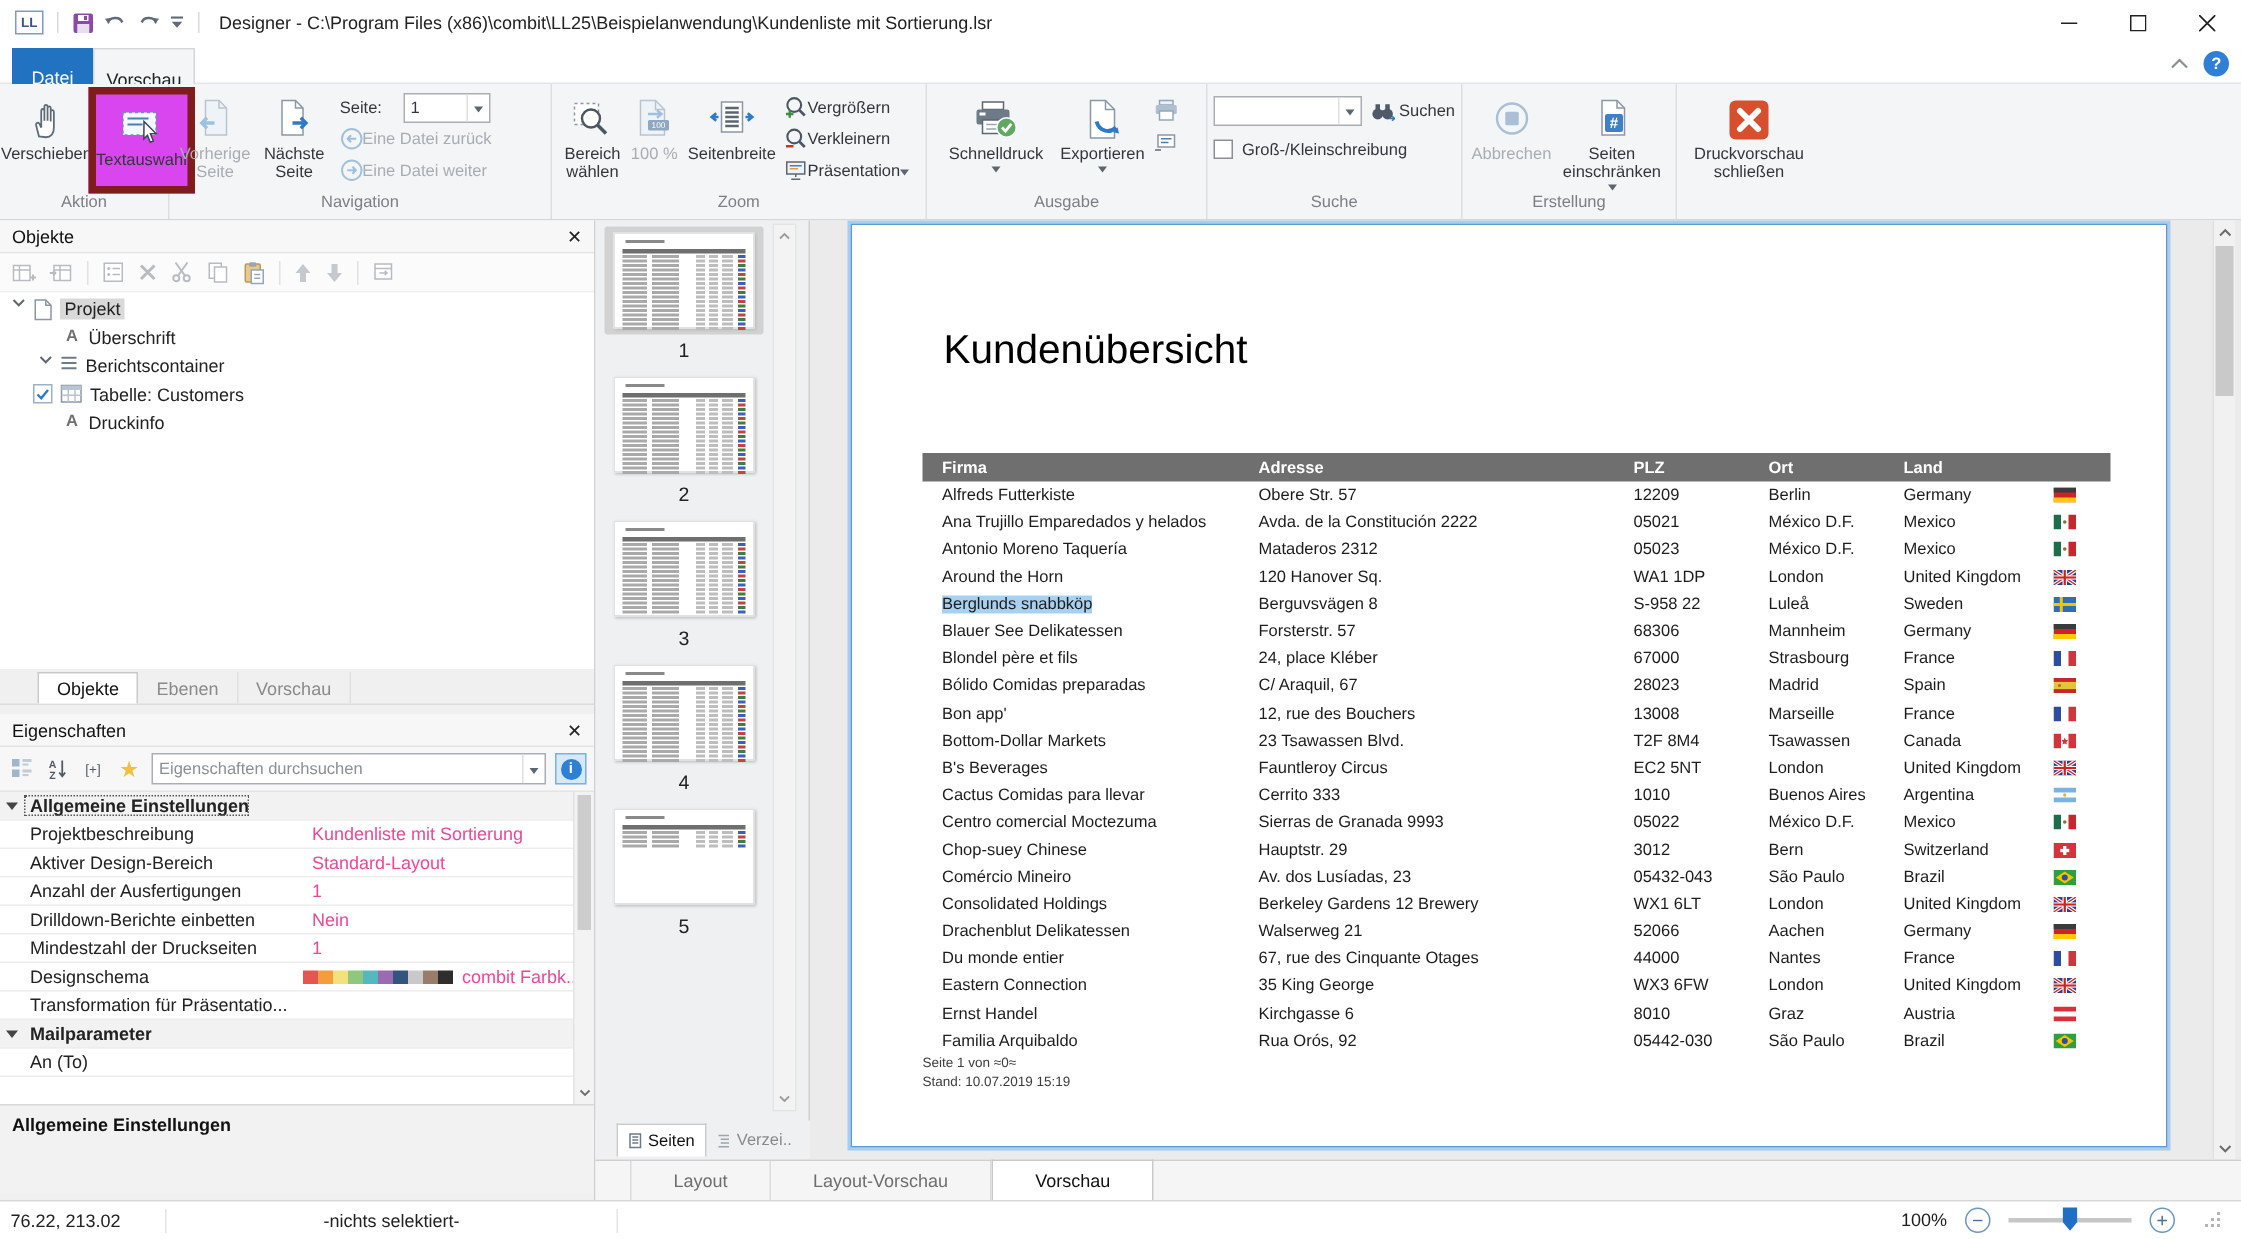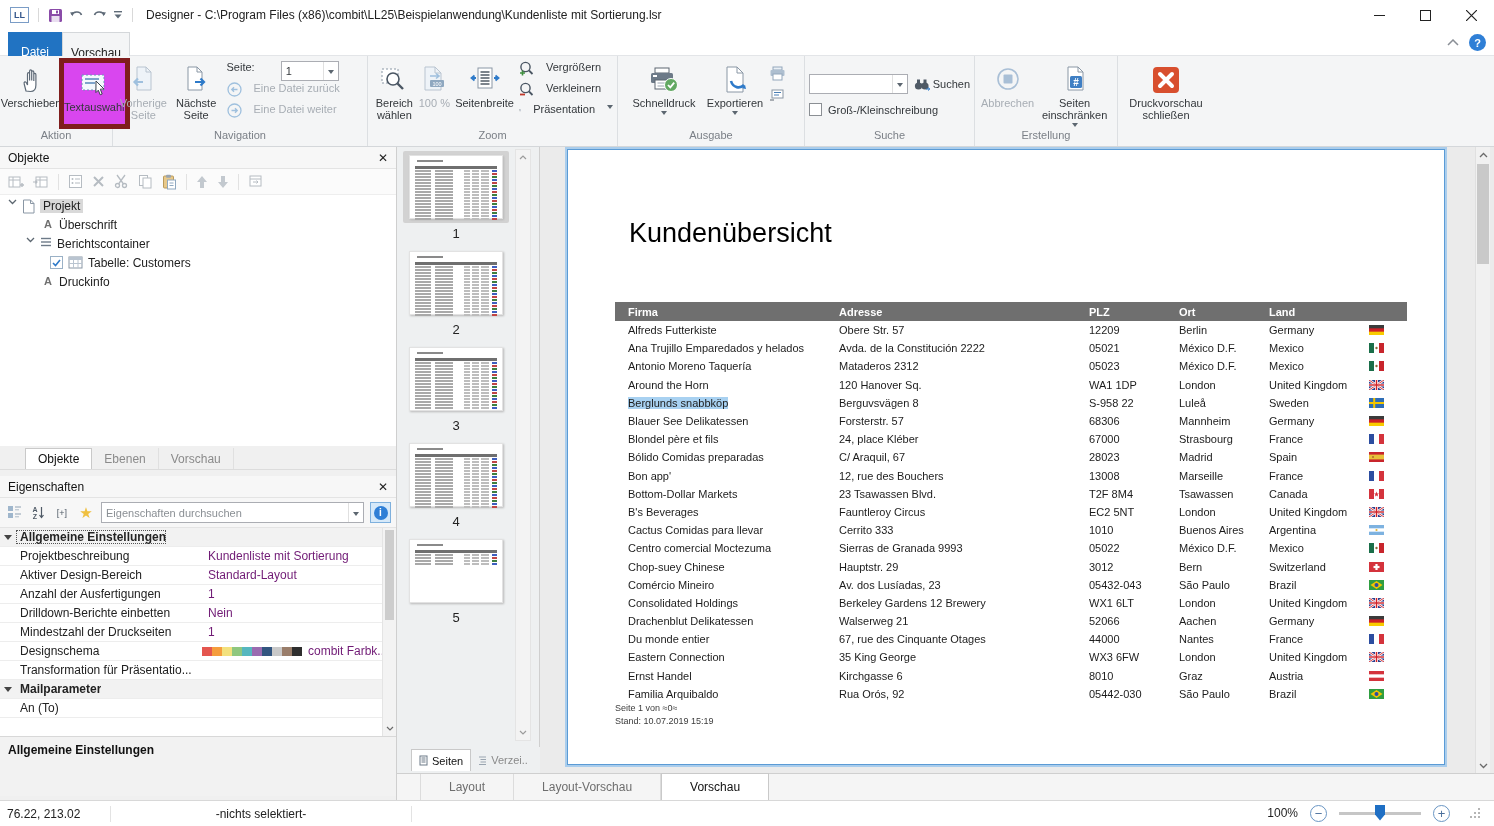--- a/index.html
+++ b/index.html
@@ -31,21 +31,21 @@
   .rgroup { display:flex; flex-direction:column; border-right:1px solid #dcdfe2; }
   .rgroup-body { flex:1; display:flex; align-items:stretch; padding:2px 4px 0 4px; }
   .rgroup-label { height:17px; text-align:center; font-size:11px; color:#7a7f86; }
   .rbtn { display:flex; flex-direction:column; align-items:center; padding-top:4px; margin:0 1px; border:1px solid transparent; }
   .rbtn .ric { height:34px; display:flex; align-items:center; justify-content:center; }
   .rbtn .rlabel { font-size:11px; line-height:12px; text-align:center; color:#33373b; }
   .rbtn.sel { background:#d946ef; border:5px solid #7f1d1d; }
   .rbtn.disabled .rlabel { color:#a7adb4; }
   .caret { display:inline-block; width:0; height:0; border-left:3px solid transparent; border-right:3px solid transparent; border-top:4px solid #5c6670; margin-top:2px; }
   .rcol { display:flex; flex-direction:column; justify-content:flex-start; padding-top:3px; }
-  .rsmall { display:flex; gap:12px; height:21px; font-size:11px; color:#33373b; }
+  .rsmall { display:flex; align-items:center; gap:0; height:21px; font-size:11px; color:#33373b; }
   .rsmall.disabled { color:#a7adb4; }
   .combo { background:#fff; border:1px solid #abadb3; height:20px; display:flex; align-items:center; }
   .combo .cval { flex:1; padding:0 4px; font-size:11px; }
   .combo .cbtn { width:15px; height:100%; display:flex; align-items:center; justify-content:center; border-left:1px solid #e0e0e0; }
   .checkbox { width:13px; height:13px; border:1px solid #8b8f94; background:#fff; }
 
   
   .leftpanel { left:0; top:147px; width:397px; height:653px; background:#f0f0f0; border-right:1px solid #cfcfcf; }
   .panelhead { height:22px; display:flex; align-items:center; padding:0 8px; background:#f7f7f7; border-bottom:1px solid #e4e4e4; font-size:12px; color:#111; }
   .panelhead .x { margin-left:auto; font-weight:bold; color:#222; font-size:12px; }
@@ -62,21 +62,21 @@
   .propshead-wrap { margin-top:6px; }
   .proptoolbar { height:30px; background:#f7f7f7; display:flex; align-items:center; gap:6px; padding:0 5px; border-bottom:1px solid #e4e4e4; }
   .ptool { width:18px; height:18px; display:flex; align-items:center; justify-content:center; font-size:10px; color:#5c6670; }
   .propsearch { flex:1; height:21px; }
   .infobtn { width:21px; height:21px; border:1px solid #7eb0dd; background:#d6e9f9; display:flex; align-items:center; justify-content:center; }
   .infoglyph { width:14px; height:14px; border-radius:50%; background:#2f7fd6; color:#fff; font-size:10px; font-weight:bold; display:flex; align-items:center; justify-content:center; }
   .propgrid { background:#fff; height:208px; position:relative; overflow:hidden; }
   .prow { height:19px; display:flex; align-items:center; border-bottom:1px solid #ededed; font-size:12px; }
   .pgut { width:16px; align-self:stretch; display:flex; align-items:center; justify-content:center; }
   .plabel { width:180px; padding-left:4px; color:#222; white-space:nowrap; overflow:hidden; }
-  .pvalue { flex:1; padding-left:6px; color:#701a75; display:flex; align-items:center; gap:6px; white-space:nowrap; overflow:hidden; }
+  .pvalue { flex:1; padding-left:6px; color:#ec4899; display:flex; align-items:center; gap:6px; white-space:nowrap; overflow:hidden; }
   .prow.t-group { background:#f2f2f2; }
   .prow.t-group .plabel { font-weight:bold; width:auto; }
   .prow.t-group .pgut::before { content:""; width:0; height:0; border-left:4px solid transparent; border-right:4px solid transparent; border-top:5px solid #444; }
   .prow.focus .plabel { outline:1px dotted #555; outline-offset:-1px; }
   .sw { display:flex; gap:0; }
   .sw b { width:10px; height:9px; display:inline-block; }
   .gridscroll { position:absolute; right:0; top:0; width:14px; height:100%; background:#f3f3f3; border-left:1px solid #e4e4e4; }
   .gridthumb { position:absolute; left:2px; right:2px; top:2px; height:90px; background:#cdcdcd; }
   .propfooter { padding:6px 8px; font-weight:bold; font-size:12px; color:#111; background:#f2f2f2; border-top:1px solid #d8d8d8; height:60px; }
 
@@ -395,21 +395,21 @@
               <path d="M1,11 h4" stroke="#5c6670"></path>
             </svg>
           </span>
       </div>
     </div>
     <div class="rgroup-label">Ausgabe</div>
   </div>
 
   <div class="rgroup" style="width:170px;">
     <div class="rgroup-body" style="flex-direction:column; padding-top:8px; gap:9px;">
-      <div style="display:flex; gap:6px;margin-top:10px;">
+      <div style="display:flex; gap:6px;">
         <span class="combo" style="width:104px;">
           <span class="cval"></span>
           <span class="cbtn">
               <span class="caret"></span>
             </span>
         </span>
         <span style="display:flex; align-items:center; gap:3px;">
           <svg width="16" height="13" viewBox="0 0 16 13">
               <circle cx="4.5" cy="8" r="3.6" fill="#4f5a66"></circle>
               <circle cx="11" cy="8" r="3.6" fill="#4f5a66"></circle>
@@ -574,21 +574,21 @@
       <svg width="9" height="6" viewBox="0 0 9 6">
           <path d="M1,1 L4.5,4.5 L8,1" fill="none" stroke="#5c6670" stroke-width="1.3"></path>
         </svg>
       <svg width="12" height="10" viewBox="0 0 12 10">
           <line x1="1" y1="1.5" x2="11" y2="1.5" stroke="#6d7a88" stroke-width="1.4"></line>
           <line x1="1" y1="5" x2="11" y2="5" stroke="#6d7a88" stroke-width="1.4"></line>
           <line x1="1" y1="8.5" x2="11" y2="8.5" stroke="#6d7a88" stroke-width="1.4"></line>
         </svg>
       <span>Berichtscontainer</span>
     </div>
-    <div class="trow" style="padding-left:50px;">
+    <div class="trow" style="padding-left:22px;">
       <span class="ckbox">
           <svg width="9" height="8" viewBox="0 0 9 8">
             <path d="M1,4 L3.5,6.5 L8,1" fill="none" stroke="#2e7ac9" stroke-width="1.6"></path>
           </svg>
         </span>
       <svg width="15" height="13" viewBox="0 0 15 13">
           <rect x="1" y="1" width="13" height="11" fill="#fff" stroke="#8a97a5"></rect>
           <rect x="1" y="1" width="13" height="3" fill="#b9c4d0"></rect>
           <line x1="1" y1="7.5" x2="14" y2="7.5" stroke="#b9c4d0"></line>
           <line x1="5.5" y1="4" x2="5.5" y2="12" stroke="#b9c4d0"></line>

